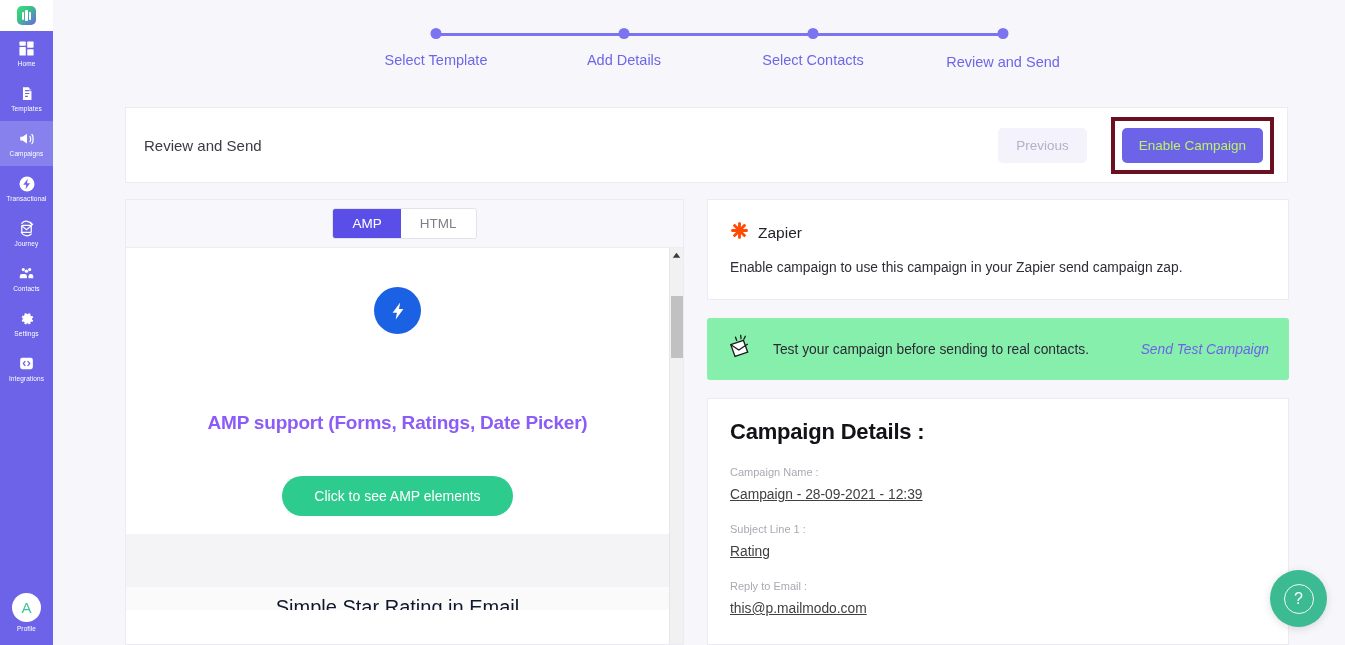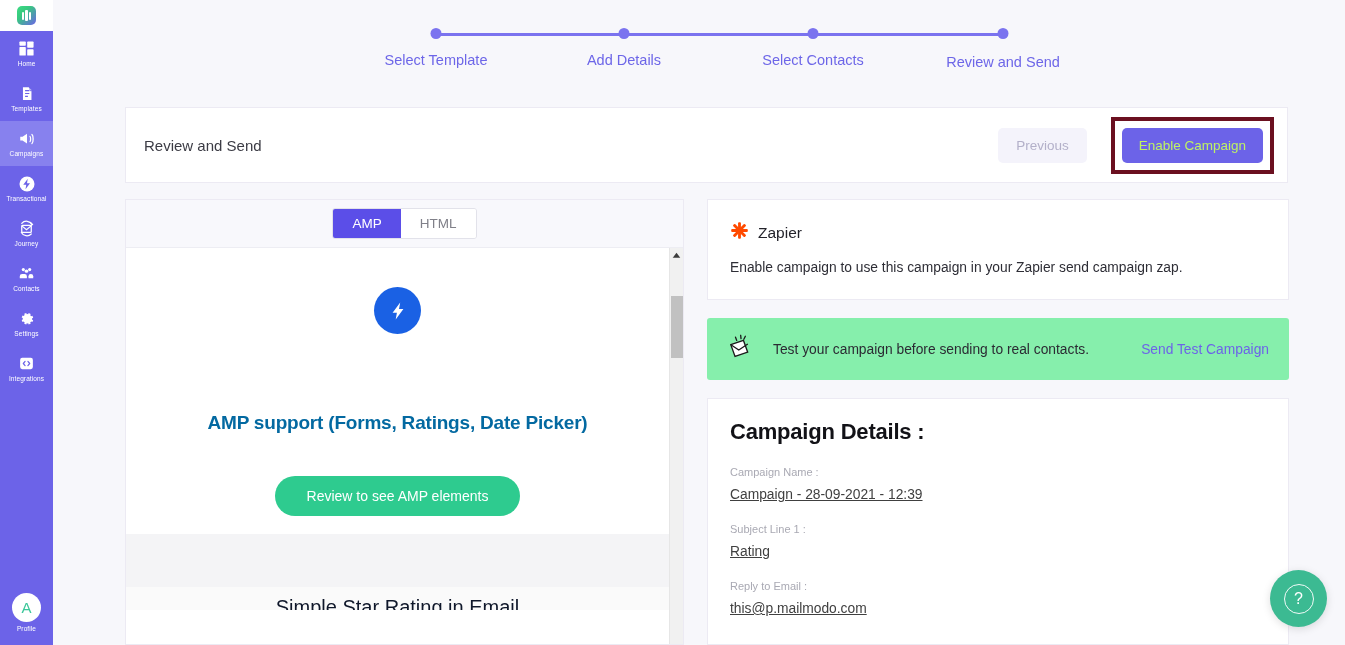--- a/index.html
+++ b/index.html
@@ -170,21 +170,21 @@
     background: #ffffff; padding-top: 39px; height: 286px;
     display: flex; flex-direction: column; align-items: center;
   }
   .amp-badge {
     width: 47px; height: 47px; border-radius: 50%;
     background: #1a61e4;
     display: flex; align-items: center; justify-content: center;
   }
   .email-headline {
     margin-top: 78px;
-    font-size: 19px; font-weight: bold; color: #0369a1;
+    font-size: 19px; font-weight: bold; color: #8b5cf6;
     text-align: center; letter-spacing: -.2px;
   }
   .green-cta {
     margin-top: 42px;
     background: #2ecb8f; color: #ffffff;
     border: none; border-radius: 22px;
     padding: 12px 32px; font-size: 14px; font-family: inherit;
     cursor: pointer;
   }
   .email-grey { background: #f4f4f6; height: 53px; }
@@ -224,21 +224,21 @@
   .zapier-name { font-size: 15.5px; color: #23232b; }
   .zapier-desc { margin-top: 16px; font-size: 13.8px; color: #2e2e36; }
 
   .test-banner {
     background: #86efac; border-radius: 3px;
     padding: 14px 20px; display: flex; align-items: center; gap: 14px;
   }
   .test-text { font-size: 13.8px; color: #2b2b33; }
   .test-link {
     margin-left: auto; font-size: 13.8px; color: #6c63e8;
-    text-decoration: none; cursor: pointer; white-space: nowrap;
+    text-decoration: none; cursor: pointer; white-space: nowrap; font-style: italic;
   }
 
   .details-card {
     background: #ffffff; border: 1px solid #eceaf3;
     padding: 20px 22px 10px 22px; flex: 1 1 auto;
   }
   .details-title { font-size: 22px; color: #121217; font-weight: bold; letter-spacing: -.2px; }
   .field { margin-top: 21px; }
   .field-label { font-size: 11px; color: #a9a9b3; }
   .field-value { margin-top: 9px; font-size: 13.8px; color: #404040; text-decoration: underline; }
@@ -413,21 +413,21 @@
 
         <div class="preview-scroll-area">
           <div class="preview-inner">
             <div class="email-white">
               <div class="amp-badge">
                 <svg width="24" height="24" viewBox="0 0 24 24">
                     <path d="M14.2 3.5l-7.6 10.2h4.3l-1.2 6.8 7.7-10.4h-4.4z" fill="#ffffff"></path>
                   </svg>
               </div>
               <div class="email-headline">AMP support (Forms, Ratings, Date Picker)</div>
-              <button class="green-cta">Review to see AMP elements</button>
+              <button class="green-cta">Click to see AMP elements</button>
             </div>
             <div class="email-grey"></div>
             <div class="email-white2">
               <div class="email-blue-head">Simple Star Rating in Email</div>
             </div>
           </div>
 
           <div class="vscroll">
             <div class="vscroll-up">
               <svg width="9" height="7" viewBox="0 0 10 7">

